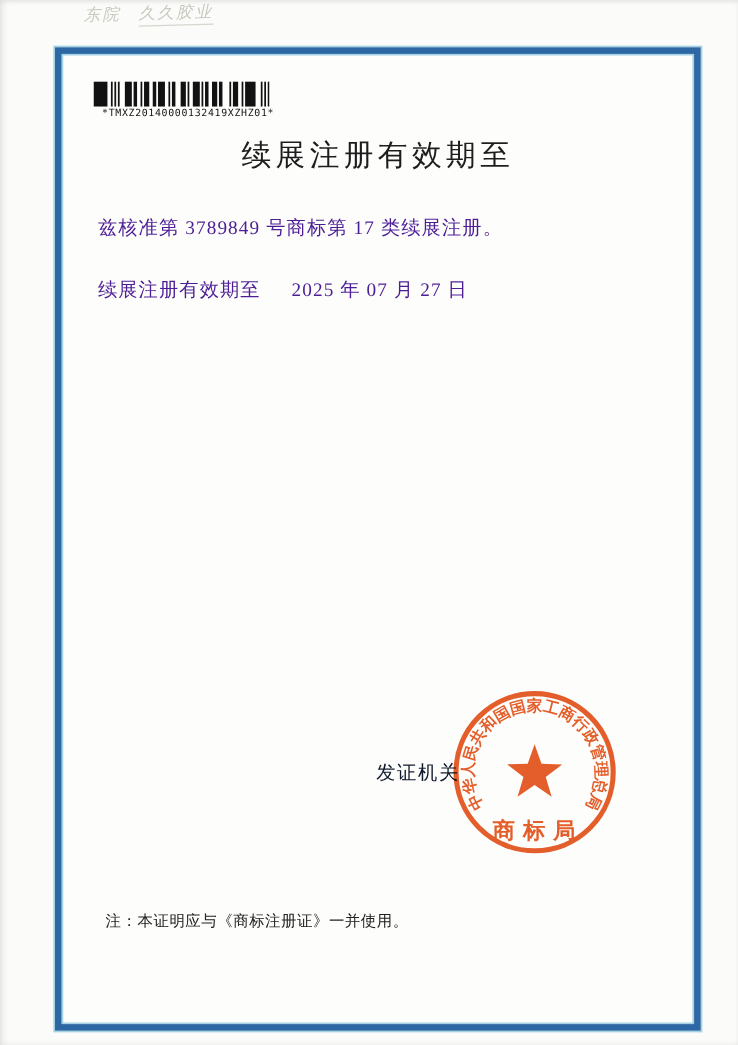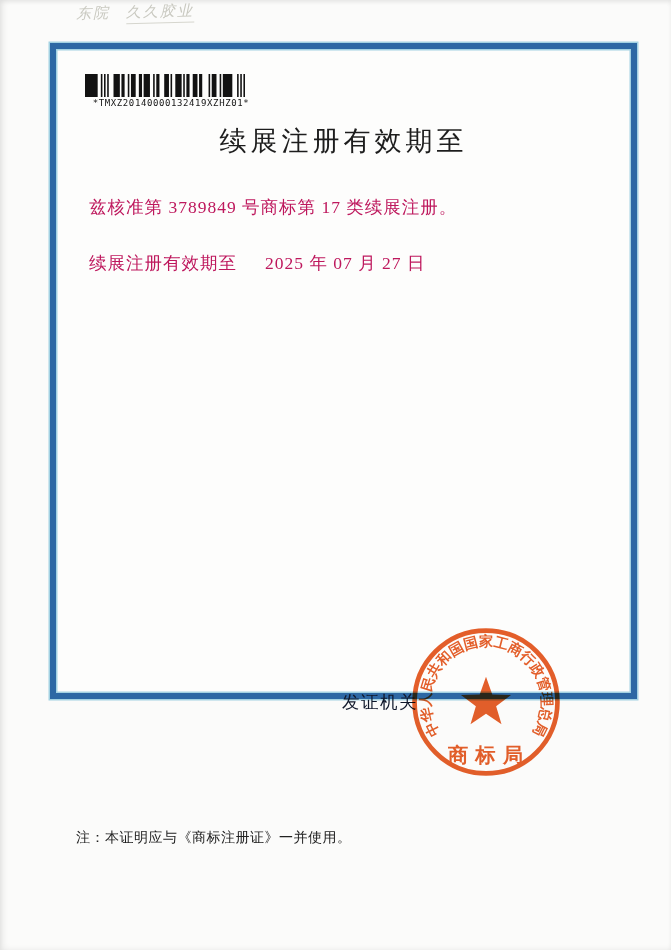--- a/index.html
+++ b/index.html
@@ -34,21 +34,21 @@
     letter-spacing:2px;
     white-space:nowrap;
   }
   .handwriting .part2{
     margin-left:16px;
     border-bottom:1px solid #d6d6ce;
     padding-bottom:2px;
   }
   
   .frame{
-    position:absolute;left:50px;top:43px;width:587px;height:656px;
+    position:absolute;left:50px;top:43px;width:587px;height:894px;
     border:6px solid var(--frame-blue);
     box-shadow:0 0 0 1.5px var(--frame-fringe), inset 0 0 0 1.5px var(--frame-fringe);
     background:#fdfdfc;
   }
   
   .barcode{position:absolute;left:29px;top:25px;width:172px;}
   .barcode svg{display:block;width:160px;height:23px;}
   .barcode-text{
     margin-top:1px;
     font-family:"DejaVu Sans Mono",monospace;
@@ -64,21 +64,21 @@
     text-align:center;
     font-size:27px;
     font-weight:400;
     letter-spacing:4px;
     color:#1d1d1d;
   }
   .line{
     position:absolute;left:33px;
     font-size:17.5px;
     letter-spacing:1px;
-    color:#be185d;
+    color:#4c1d95;
     white-space:nowrap;
   }
   .line1{top:146px;}
   .line2{top:202px;}
   .line2 .date{margin-left:28px;}
   .issuer-label{
     position:absolute;left:286px;top:641px;
     font-size:17.5px;
     letter-spacing:1.5px;
     color:#0f172a;
@@ -99,21 +99,21 @@
   .seal-star{fill:var(--seal-red);}
   .seal-bottom{
     fill:var(--seal-red);
     font-size:20px;
     font-family:"Liberation Serif","DejaVu Serif",serif;
     font-weight:bold;
     letter-spacing:7px;
     text-anchor:middle;
   }
   .note{
-    position:absolute;left:20px;top:780px;
+    position:absolute;left:40px;top:780px;
     font-size:14px;
     letter-spacing:.5px;
     color:#212121;
     white-space:nowrap;
   }
 </style>
 </head>
 <body>
 
 <div class="scan-edge"></div>

